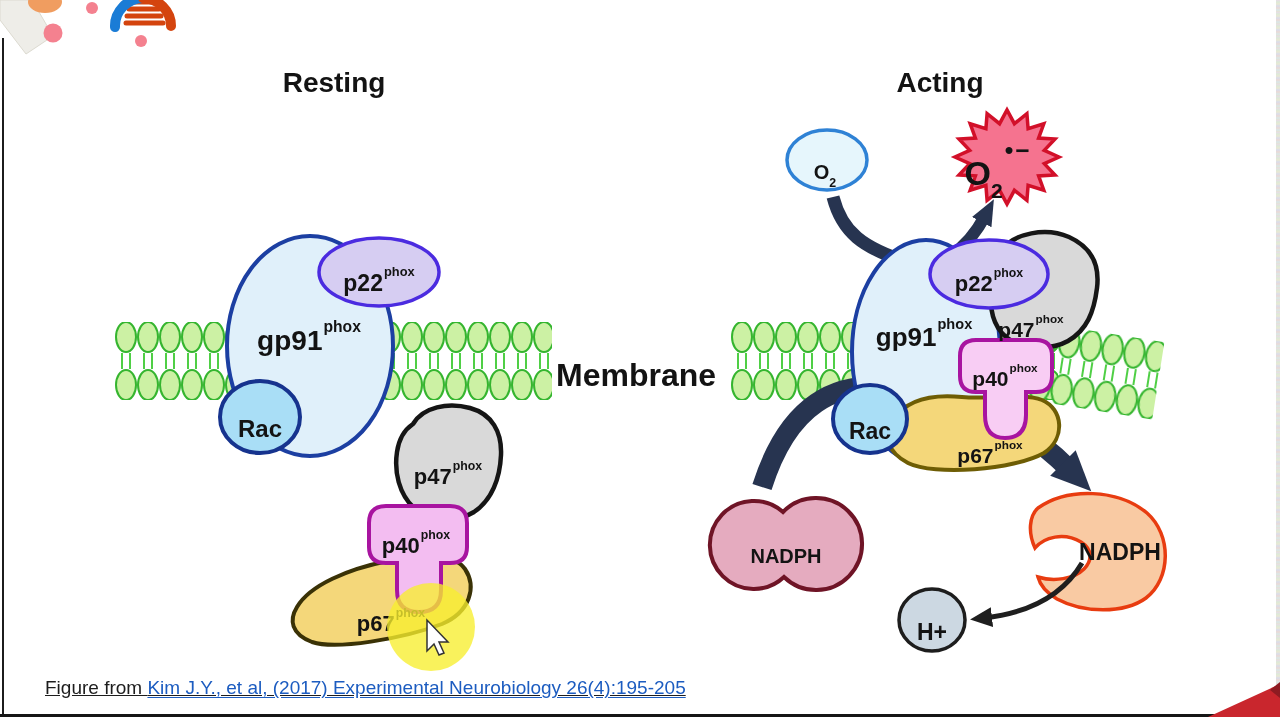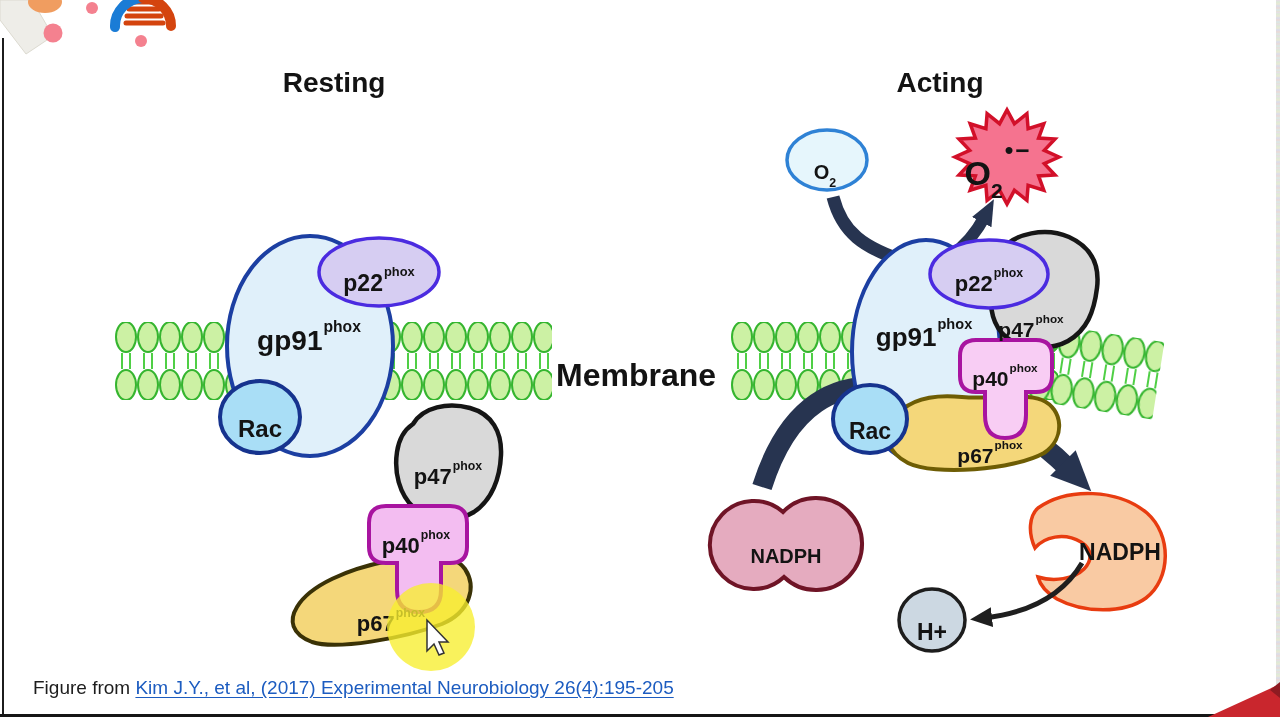--- a/index.html
+++ b/index.html
@@ -8,22 +8,22 @@
   #edge-noise{position:absolute;right:0;top:0;width:4px;height:700px;opacity:.8;z-index:0;
     background:repeating-linear-gradient(180deg,
       #e3d2e0 0px,#d2e4cf 2px,#e4e2c8 4px,#cfd4e6 6px,#e6d0ca 8px,#cfe2e4 10px,#e0d8c8 12px);}
   svg.layer{position:absolute;left:0;top:0;z-index:1;}
   #labels{position:absolute;left:0;top:12px;width:1280px;height:524px;z-index:2;pointer-events:none;}
   .lbl{position:absolute;transform:translate(-50%,-50%);white-space:nowrap;color:#131313;
        font-weight:bold;line-height:1;}
   .lbl sup.px{font-size:.56em;position:relative;top:-.52em;margin-left:1px;}
   .lbl sub.sb{font-size:.62em;position:relative;top:.28em;}
   .lbl sup.sx{font-size:.72em;position:relative;top:-.55em;letter-spacing:2px;margin-left:2px;}
-  #caption{position:absolute;left:33px;top:688px;transform:translateY(-50%);z-index:2;
-           font-size:19px;color:#1d1d1d;white-space:nowrap;}
+  #caption{position:absolute;left:45px;top:688px;transform:translateY(-50%);z-index:2;
+           font-size:19px;color:#1d1d1d;white-space:nowrap;text-decoration:underline;}
   #caption .link{color:#1c5cc0;text-decoration:underline;text-underline-offset:3px;cursor:pointer;
                  pointer-events:auto;}
   #cursor-layer{position:absolute;left:0;top:0;z-index:3;pointer-events:none;}
 </style>
 </head>
 <body>
 
 <div id="stage">
 
   <div id="edge-noise"></div>

